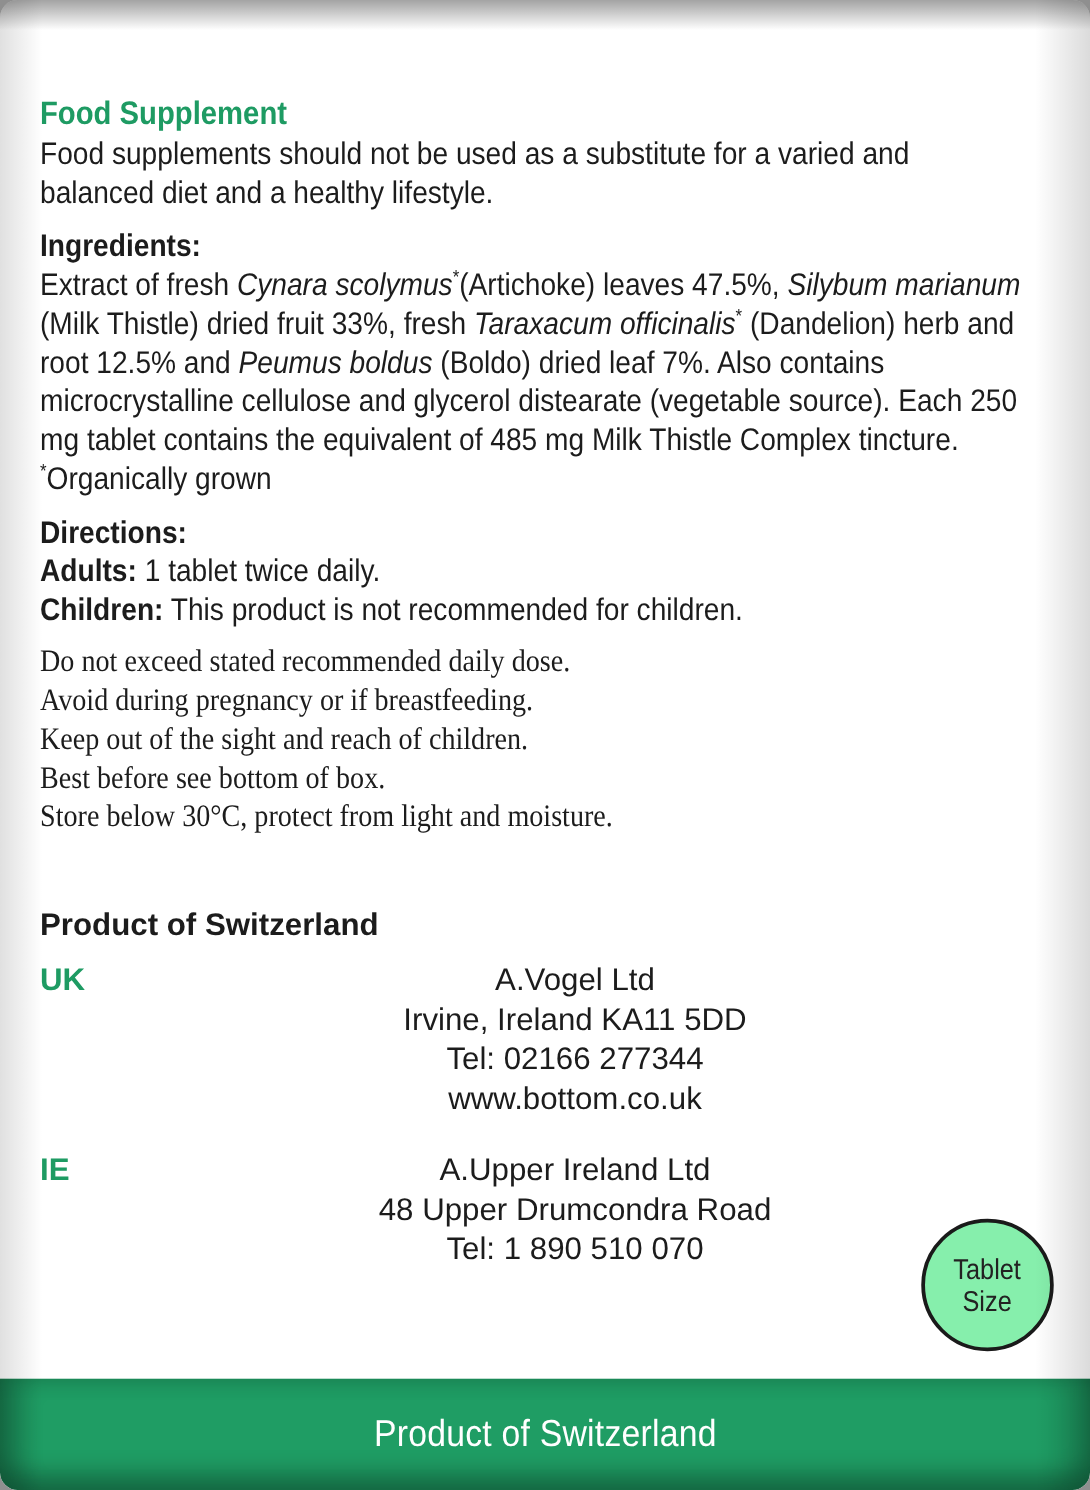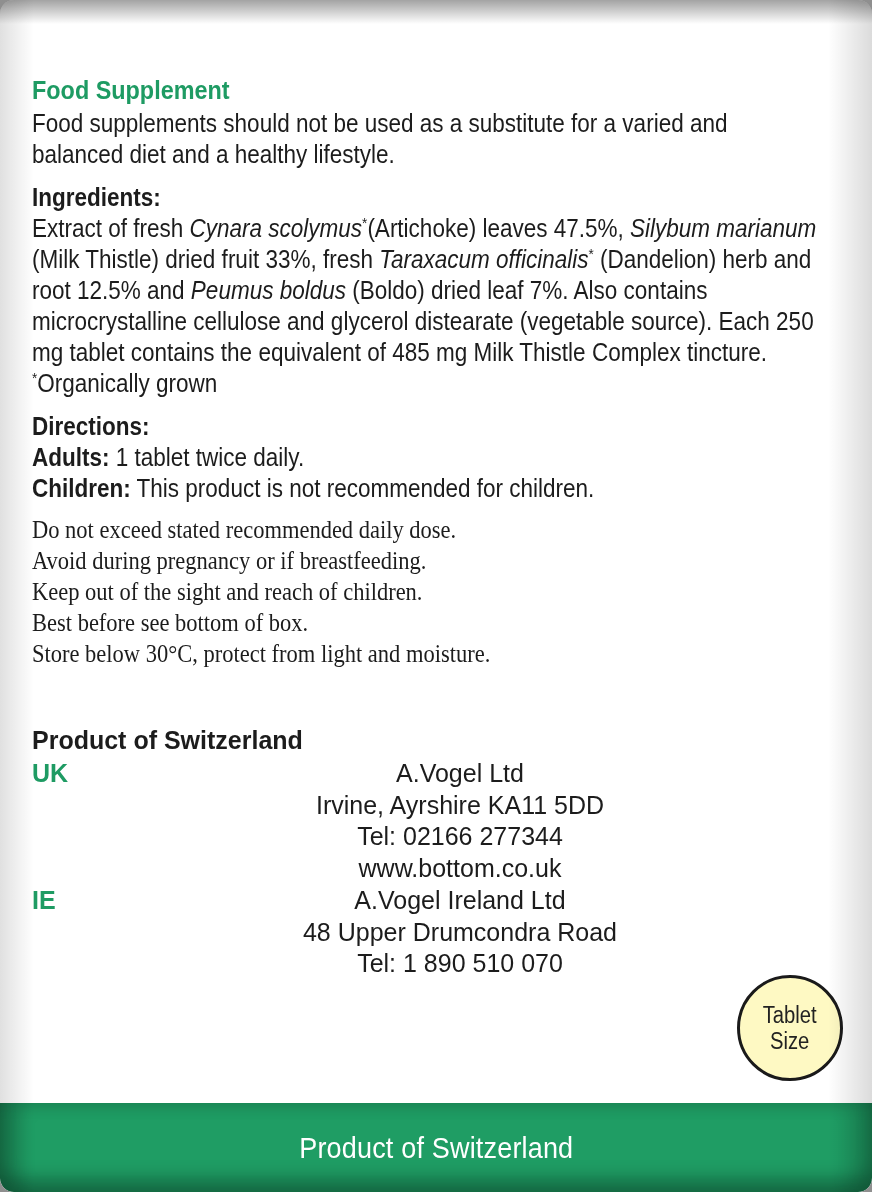--- a/index.html
+++ b/index.html
@@ -54,39 +54,39 @@
   sup{font-size:60%;line-height:0;vertical-align:super;}
 
   .origin-heading{
     font-weight:bold;
     font-size:25px;
     line-height:31px;
     margin-top:56px;
   }
   .addr{
     display:flex;
-    margin-top:2px;
+    margin-top:13px;
     line-height:31.5px;
   }
-  .addr.ie{margin-top:1px;}
+  .addr.ie{margin-top:26px;}
   .addr .code{
     width:46px;
     font-weight:bold;
     color:var(--green);
     flex:0 0 46px;
   }
   .addr .lines{flex:1;text-align:center;}
 
   .tablet-badge{
     position:absolute;
     left:737px;top:975px;
     width:106px;height:106px;
     border:3px solid #1a1a1a;
     border-radius:50%;
-    background:#fef9c3;
+    background:#86efac;
     display:flex;flex-direction:column;
     align-items:center;justify-content:center;
     z-index:4;
   }
   .tablet-badge .txt{
     font-size:23px;line-height:26px;text-align:center;
     transform:scaleX(0.88);
     color:#222;
   }
 
@@ -139,30 +139,30 @@
       <div class="condensed">Best before see bottom of box.</div>
       <div class="condensed">Store below 30°C, protect from light and moisture.</div>
     </div>
 
     <div class="origin-heading">Product of Switzerland</div>
 
     <div class="addr uk">
       <div class="code">UK</div>
       <div class="lines">
         <div>A.Vogel Ltd</div>
-        <div>Irvine, Ayrshire KA11 5DD</div>
+        <div>Irvine, Ireland KA11 5DD</div>
         <div>Tel: 02166 277344</div>
         <div>www.bottom.co.uk</div>
       </div>
     </div>
 
     <div class="addr ie">
       <div class="code">IE</div>
       <div class="lines">
-        <div>A.Vogel Ireland Ltd</div>
+        <div>A.Upper Ireland Ltd</div>
         <div>48 Upper Drumcondra Road</div>
         <div>Tel: 1 890 510 070</div>
       </div>
     </div>
 
   </div>
 
   <div class="tablet-badge">
     <div class="txt">
       <div>Tablet</div>

